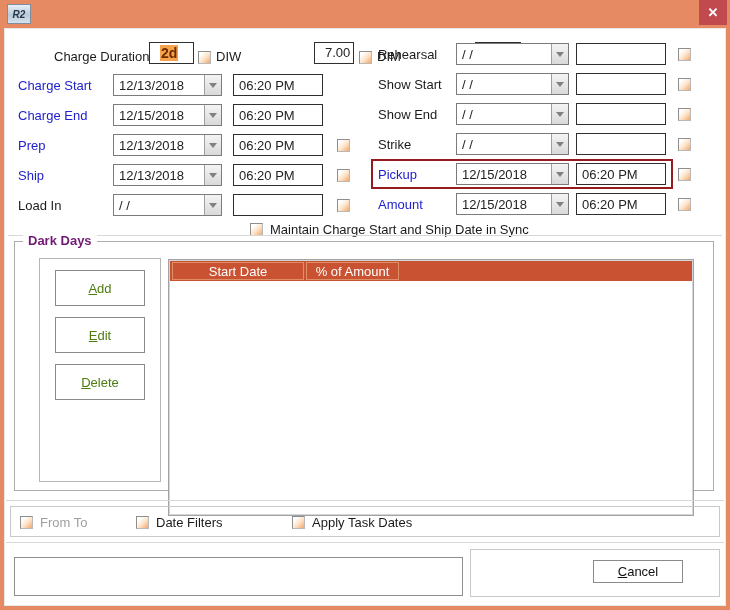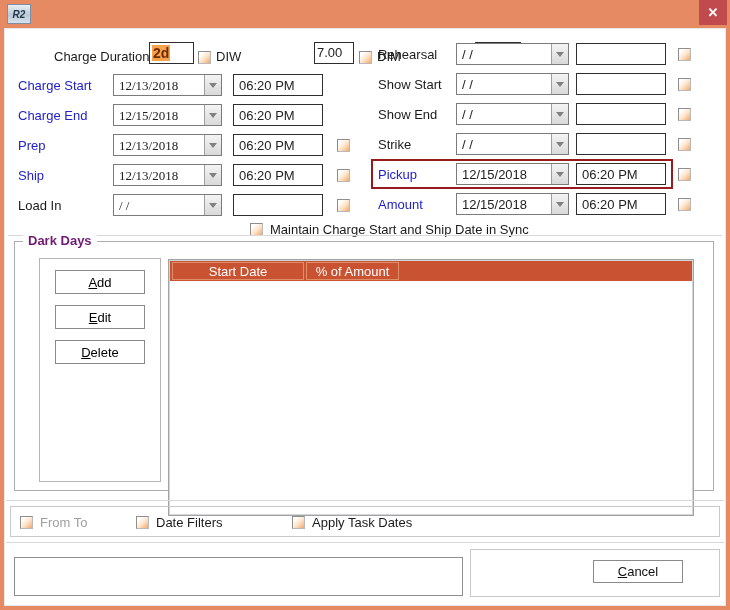--- a/index.html
+++ b/index.html
@@ -52,37 +52,37 @@
     background:linear-gradient(180deg,#f4f4f4,#d9d9d9);
     display:flex; align-items:center; justify-content:center;
   }
   .tri { width:0; height:0; border-left:4px solid transparent; border-right:4px solid transparent; border-top:5px solid #808080; }
   .tfield {
     width:90px; height:22px; border:1px solid #2E2E2E; background:#fff;
     font-size:13px; color:#222; padding:3px 5px 0 5px; white-space:pre;
   }
   .vfield {
     height:22px; border:1px solid #2E2E2E; background:#fff;
-    font-size:13px; color:#222; padding:2px 2px; white-space:pre;
+    font-size:13px; color:#222; padding:2px 10px; white-space:pre;
   }
   .sel { background:#F7A24D; color:#6E2B00; font-weight:bold; padding:0 1px; font-size:14px; }
 
   
   .dur-row { position:absolute; left:14px; top:14px; height:22px; display:flex; align-items:flex-end;margin-left:36px; }
   .dur-row .flabel { width:95px; }
   .w45 { width:45px; } .w40 { width:40px; } .w46 { width:46px; }
   .ml4 { margin-left:4px; } .ml5 { margin-left:5px; } .ml3 { margin-left:3px; }
 
   
   .col { position:absolute; display:flex; flex-direction:column; gap:8px; }
   .col-left { left:14px; top:46px; }
   .col-right { left:374px; top:15px; }
   .frow { height:22px; display:flex; align-items:center; }
   .col-left .flabel { width:95px; }
-  .col-left .combo { width:109px;font-family:Liberation Serif, serif; }
+  .col-left .combo { width:109px; }
   .col-left .tfield { margin-left:11px; }
   .col-left .cb { margin-left:14px; }
   .col-right .flabel { width:78px; }
   .col-right .combo { width:113px; }
   .col-right .tfield { margin-left:7px; }
   .col-right .cb { margin-left:12px; }
   .rcore {
     display:flex; align-items:center;
     border:2px solid transparent; padding:2px 5px; margin:-4px -7px;
   }
@@ -100,22 +100,22 @@
   .legend {
     position:absolute; left:8px; top:-9px; background:#fff; padding:0 5px;
     font-size:13px; font-weight:bold; color:#701a75;
   }
   .btn-panel {
     position:absolute; left:24px; top:16px; width:122px; height:224px;
     border:1px solid #B5B5B5;
     display:flex; flex-direction:column; align-items:center; padding-top:11px; gap:11px;
   }
   .btn {
-    width:90px; height:24px; background:#fff; border:1px solid #8A8A8A;
-    font-size:13px; color:#000000; display:flex; align-items:center; justify-content:center;
+    width:90px; height:36px; background:#fff; border:1px solid #8A8A8A;
+    font-size:13px; color:#4d7c0f; display:flex; align-items:center; justify-content:center;
   }
   .btn u, .pushbtn u { text-decoration:underline; }
   .dd-table {
     position:absolute; left:153px; top:17px; width:526px; height:257px;
     border:1px solid #a3a3a3; box-shadow: inset 0 0 0 1px #d3d6d9; background:#5eead4;
   }
   .dd-header {
     position:absolute; left:1px; top:1px; right:1px; height:20px;
     background:#C85231; display:flex; align-items:stretch; padding:1px 0 1px 2px; gap:2px;
   }

